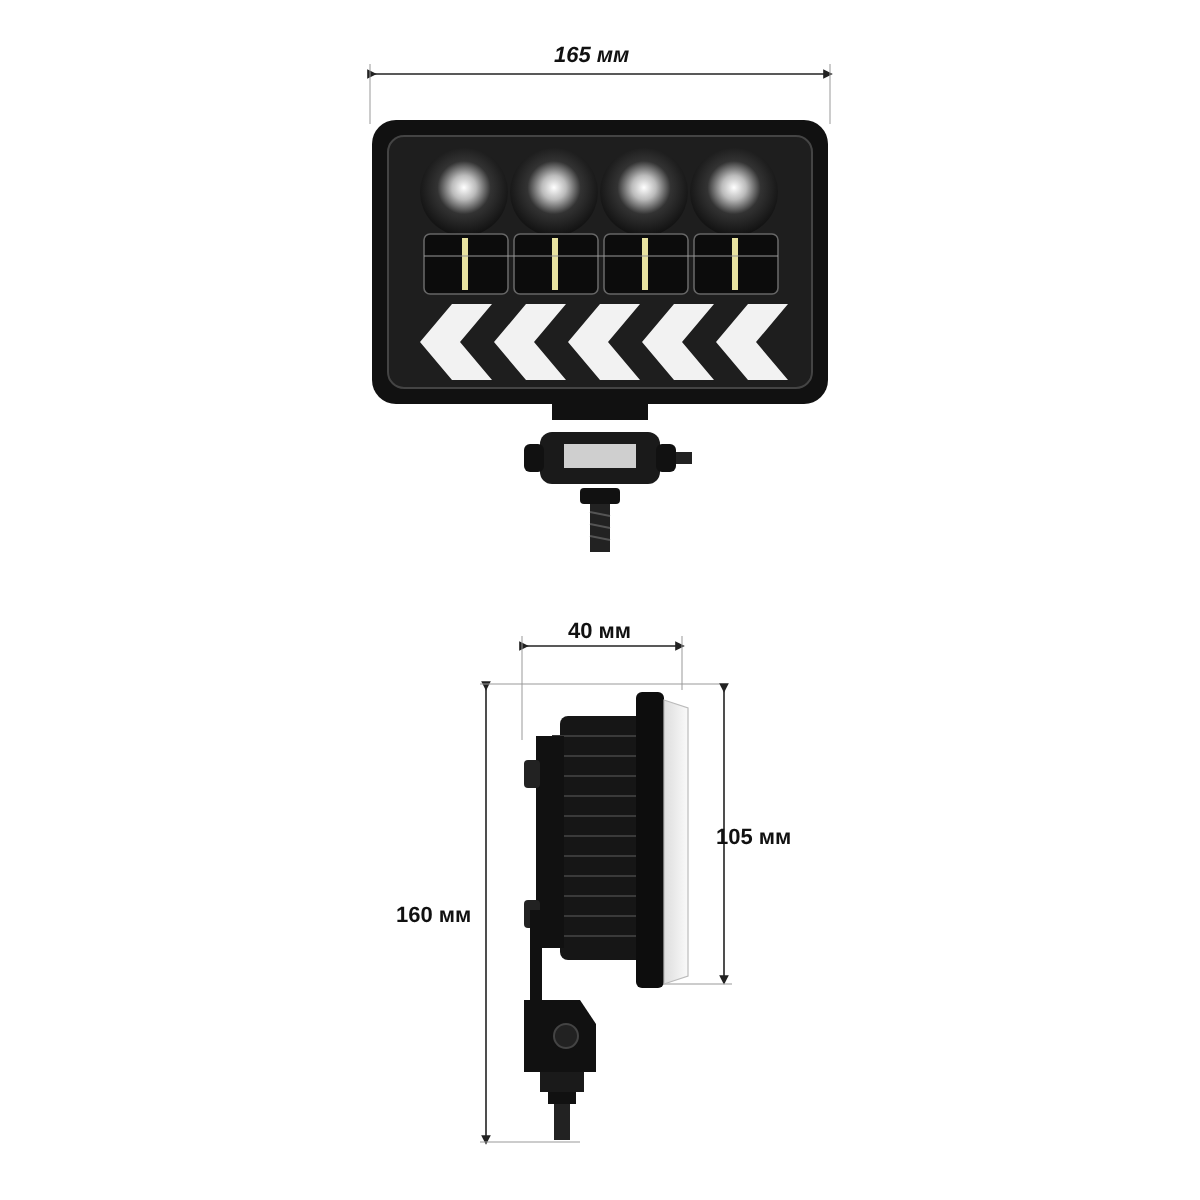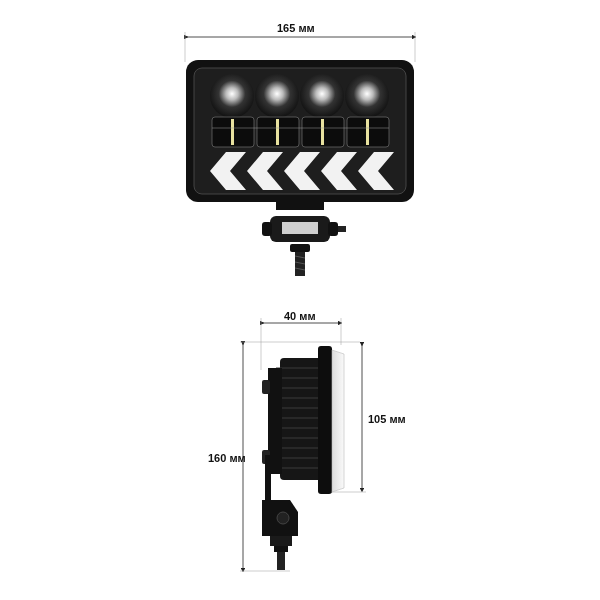--- a/index.html
+++ b/index.html
@@ -117,16 +117,16 @@
       <rect x="265" y="455" width="6" height="52" fill="#111"></rect>
       <path d="M262,500 L290,500 L298,512 L298,536 L262,536 z" fill="#111"></path>
       <circle cx="283" cy="518" r="6" fill="#222" stroke="#444"></circle>
       <rect x="270" y="536" width="22" height="10" fill="#1a1a1a"></rect>
       <rect x="274" y="546" width="14" height="6" fill="#111"></rect>
       <rect x="277" y="552" width="8" height="18" fill="#222"></rect>
     </g>
   </g>
 </svg>
 
-<div class="dim-label" style="left:277px;top:22px;">165 мм</div>
+<div class="dim-label" style="left:277px;top:22px;font-style:italic;">165 мм</div>
 <div class="dim-label" style="left:284px;top:310px;">40 мм</div>
-<div class="dim-label" style="left:208px;top:452px;">160 мм</div>
-<div class="dim-label" style="left:368px;top:413px;">105 мм</div>
+<div class="dim-label" style="left:198px;top:452px;">160 мм</div>
+<div class="dim-label" style="left:358px;top:413px;">105 мм</div>
 
 </body></html>

